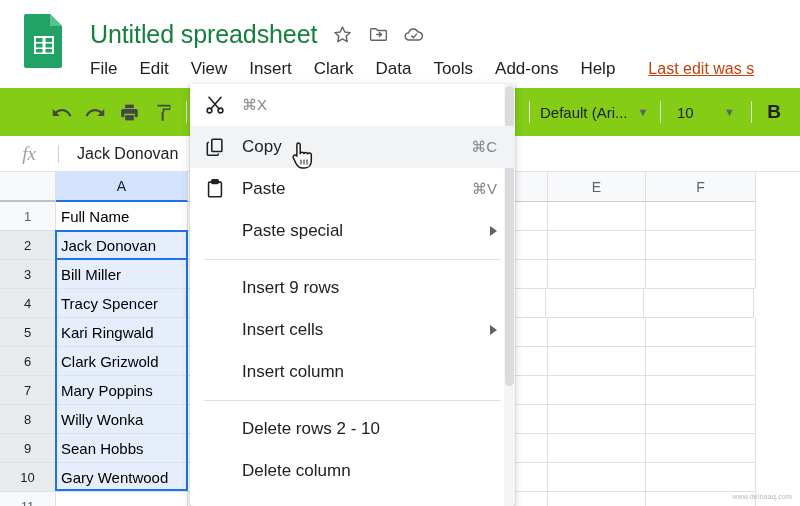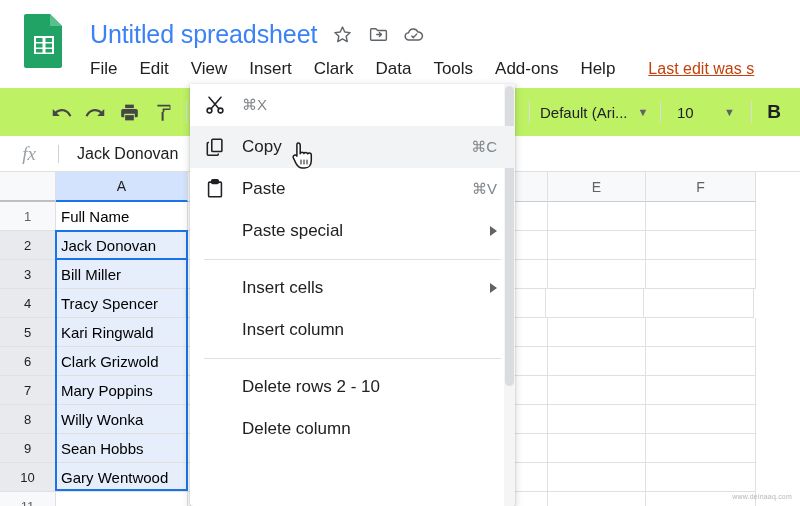--- a/index.html
+++ b/index.html
@@ -39,21 +39,21 @@
     position: absolute;
     left: 90px; top: 14px;
     height: 40px;
     display: flex;
     align-items: center;
     gap: 14px;
   }
 
   .doc-title {
     font-size: 25px;
-    color: #3b82f6;
+    color: #15803d;
     letter-spacing: -0.1px;
     white-space: nowrap;
   }
 
   .title-icon {
     width: 22px; height: 22px;
     display: flex;
     align-items: center;
     justify-content: center;
     color: #5f6368;
@@ -85,21 +85,21 @@
     text-decoration: underline;
     margin-left: 22px;
     white-space: nowrap;
   }
 
   
   .toolbar {
     position: absolute;
     left: 0; top: 88px;
     width: 800px; height: 48px;
-    background: #bef264;
+    background: #84cc16;
     display: flex;
     align-items: center;
   }
 
   .tb-icon {
     width: 34px; height: 34px;
     display: flex;
     align-items: center;
     justify-content: center;
     color: #444746;
@@ -716,20 +716,24 @@
         <span class="cm-shortcut">⌘V</span>
       </div>
       <div class="cm-item">
         <span class="cm-icon"></span>
         <span class="cm-label">Paste special</span>
         <span class="cm-arrow"></span>
       </div>
       <div class="cm-sep"></div>
       <div class="cm-item">
         <span class="cm-icon"></span>
+        <span class="cm-label">Insert 9 rows</span>
+      </div>
+      <div class="cm-item">
+        <span class="cm-icon"></span>
         <span class="cm-label">Insert cells</span>
         <span class="cm-arrow"></span>
       </div>
       <div class="cm-item">
         <span class="cm-icon"></span>
         <span class="cm-label">Insert column</span>
       </div>
       <div class="cm-sep"></div>
       <div class="cm-item">
         <span class="cm-icon"></span>

